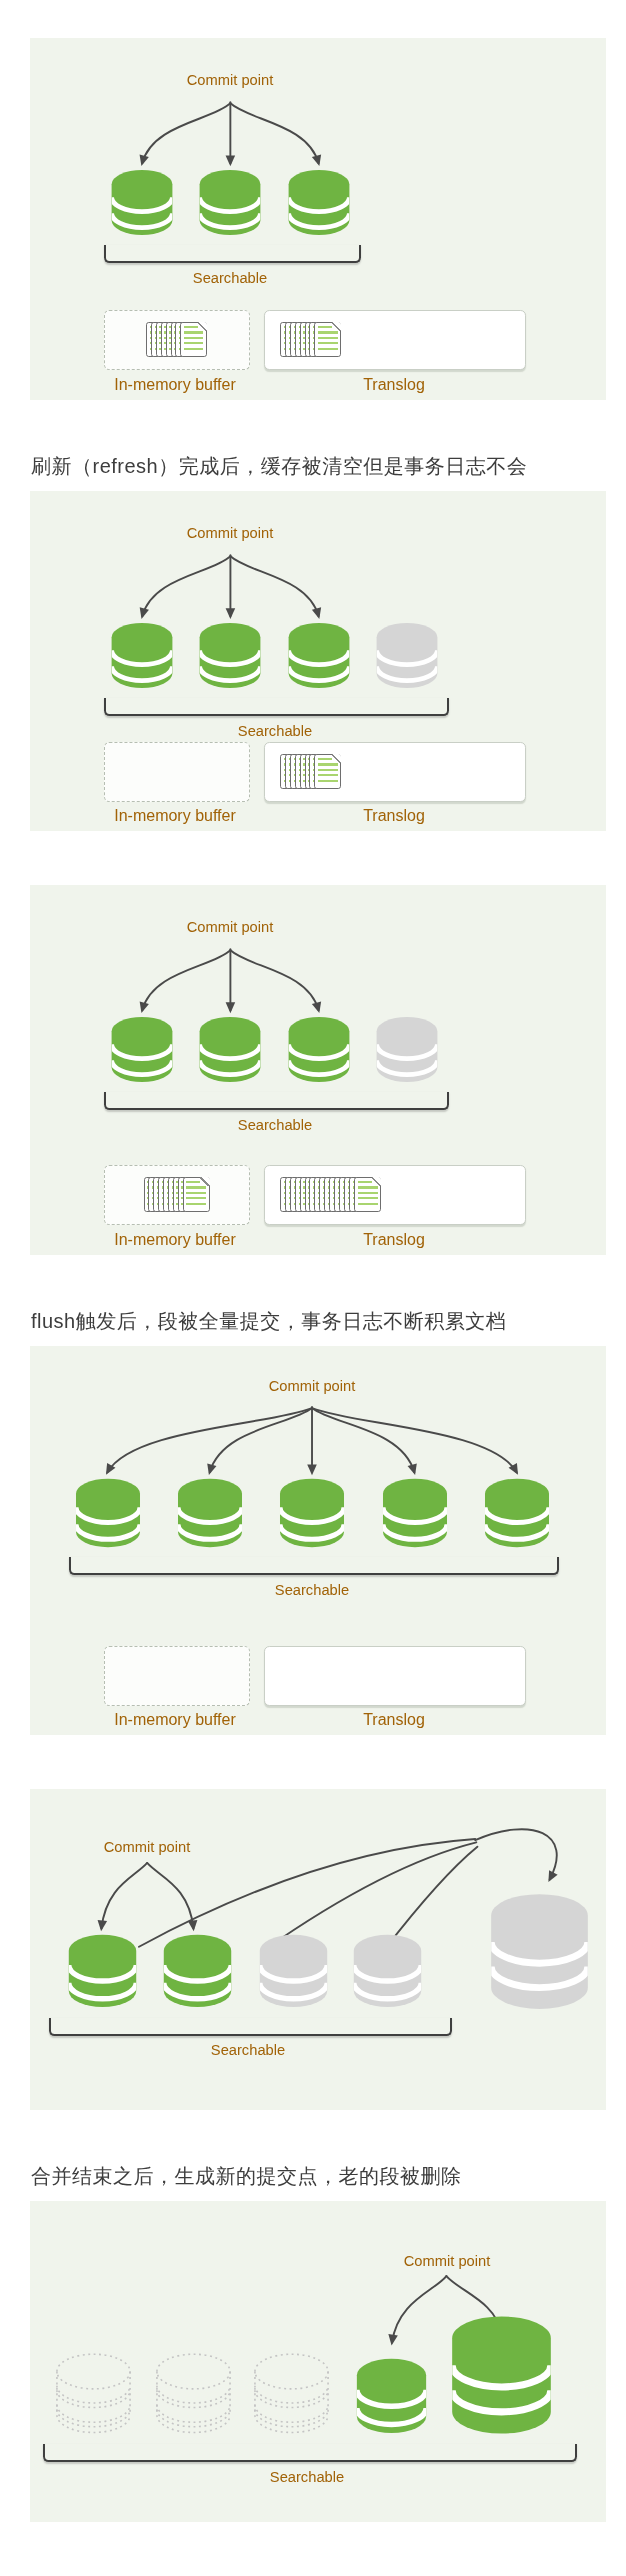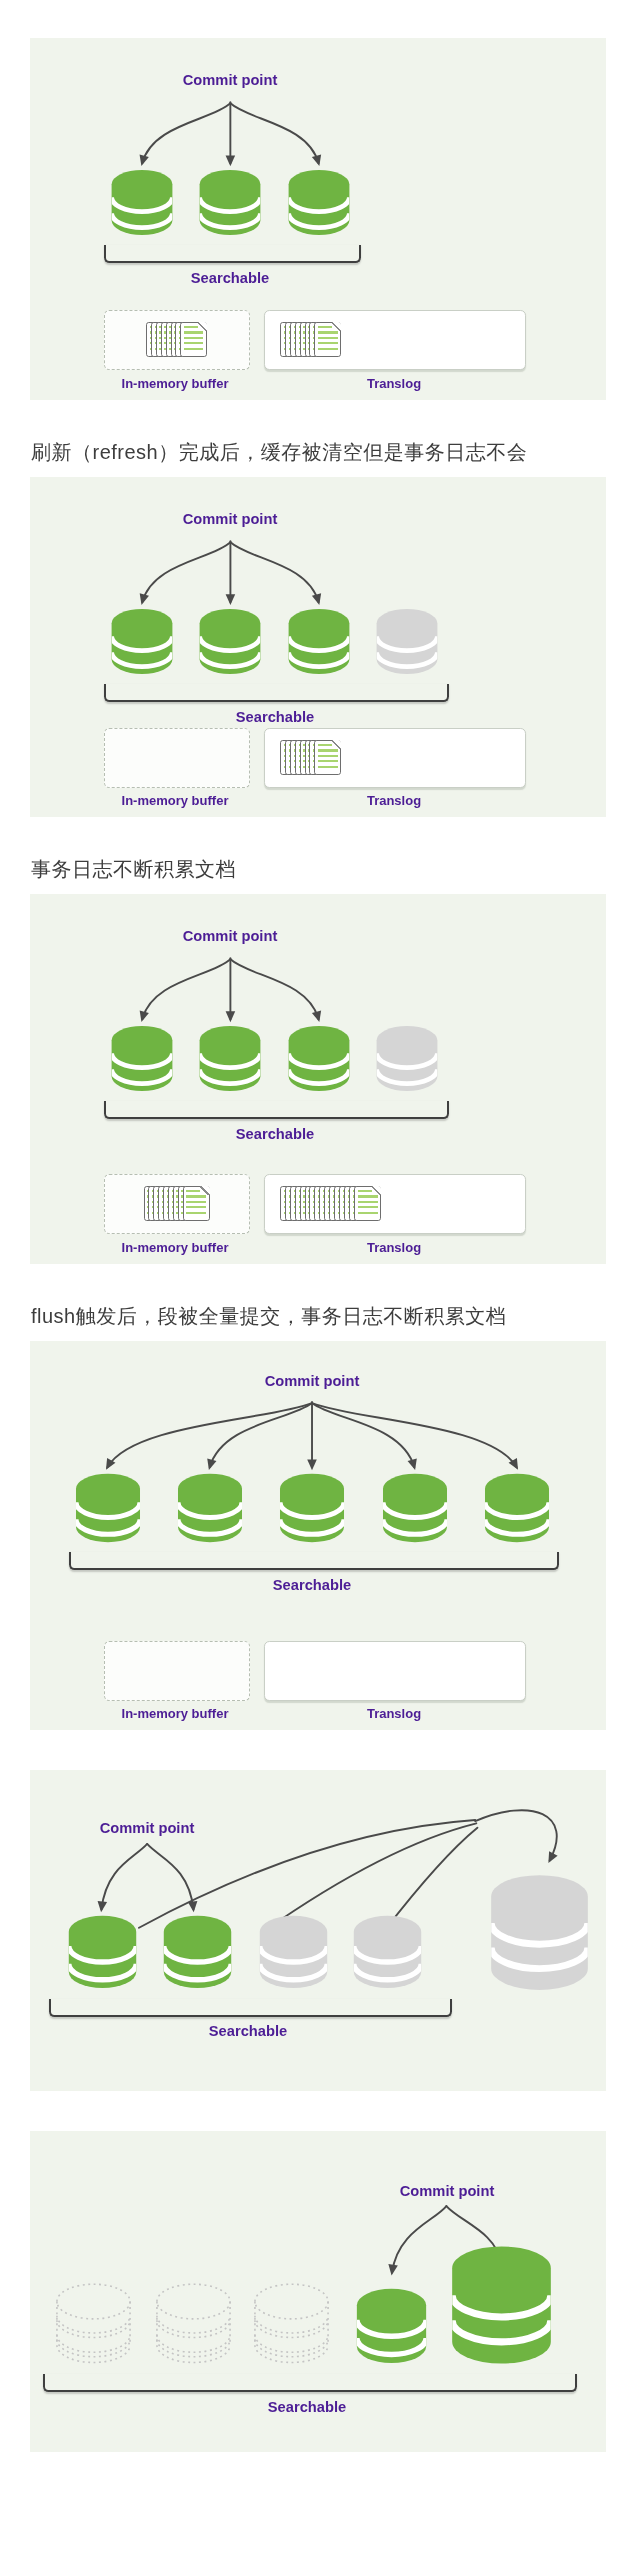--- a/index.html
+++ b/index.html
@@ -3,21 +3,21 @@
 <meta charset="utf-8">
 <style>
   html,body{margin:0;padding:0;}
   body{
     width:626px;
     background:#ffffff;
     font-family:"Liberation Sans","DejaVu Sans",sans-serif;
     padding:38px 0 20px 0;
   }
   .sec{position:relative;}
-  .sec + .sec{margin-top:40px;}
+  .sec + .sec{margin-top:54px;}
   .sec-heading{
     margin:0 0 12px 31px;
     font-size:20px;
     line-height:25px;
     font-weight:500;
     color:#3d3d3d;
     letter-spacing:0.5px;
     white-space:nowrap;
   }
   .panel{
@@ -25,25 +25,25 @@
     margin-left:30px;
     width:576px;
     background:#f0f4ec;
     overflow:hidden;
   }
   .overlay{position:absolute;left:0;top:0;pointer-events:none;}
   .dlabel{
     position:absolute;
     transform:translateX(-50%);
     font-size:14.7px;
-    font-weight:700;
-    color:#4c1d95;
+    font-weight:400;
+    color:#a16207;
     white-space:nowrap;
   }
-  .box-label{font-size:13px;}
+  .box-label{font-size:16px;}
   .cylwrap{position:absolute;}
   .cylwrap svg{display:block;width:100%;height:100%;}
   .bracket{
     position:absolute;
     height:16.3px;
     border:2.2px solid #3f3f3f;
     border-top:none;
     border-radius:0 0 5.4px 5.4px;
     box-shadow:0 1.6px 1.6px rgba(70,70,70,.25);
   }
@@ -308,21 +308,20 @@
               <div class="lines"></div>
               <div class="fold"></div>
             </div>
           </div>
         </div>
         <div class="dlabel box-label" style="left: 145px; top: 316px;">In-memory buffer</div>
         <div class="dlabel box-label" style="left: 364px; top: 316px;">Translog</div>
       </div>
     </div>
     <div class="sec">
-      <h2 class="sec-heading">事务日志不断积累文档</h2>
       <div class="panel" style="height: 370px;">
         <svg width="576" height="370" viewBox="0 0 1058 680" class="overlay">
           <defs>
             <marker id="ah2" viewBox="0 0 20 20" refX="14" refY="10" markerWidth="22" markerHeight="22" markerUnits="userSpaceOnUse" orient="auto">
               <path d="M1,2 L19,10 L1,18 Z" fill="#4a4a4a"></path>
             </marker>
           </defs>
           <path d="M368,120 C332.36,152 225.44,158 206,230" fill="none" stroke="#4a4a4a" stroke-width="3.5" stroke-linecap="round" marker-end="url(#ah2)"></path>
           <path d="M368,118 L368,230" fill="none" stroke="#4a4a4a" stroke-width="3.5" stroke-linecap="round" marker-end="url(#ah2)"></path>
           <path d="M368,120 C403.64,152 510.56,158 530,230" fill="none" stroke="#4a4a4a" stroke-width="3.5" stroke-linecap="round" marker-end="url(#ah2)"></path>
@@ -653,20 +652,21 @@
               <path d="M4,94 A91,40 0 0 0 186,94"></path>
               <path d="M4,140 A91,40 0 0 0 186,140"></path>
             </g>
           </svg>
         </div>
         <div class="bracket" style="left: 19px; top: 229px; width: 399px; height: 16.3px;"></div>
         <div class="dlabel" style="left: 218px; top: 253px;">Searchable</div>
       </div>
     </div>
     <div class="sec">
+      <h2 class="sec-heading">合并结束之后，生成新的提交点，老的段被删除</h2>
       <div class="panel" style="height: 321px;">
         <svg width="576" height="321" viewBox="0 0 1058 590" class="overlay">
           <defs>
             <marker id="ah5" viewBox="0 0 20 20" refX="14" refY="10" markerWidth="22" markerHeight="22" markerUnits="userSpaceOnUse" orient="auto">
               <path d="M1,2 L19,10 L1,18 Z" fill="#4a4a4a"></path>
             </marker>
           </defs>
           <path d="M765,138 C742,166 676,184 665,260" fill="none" stroke="#4a4a4a" stroke-width="3.5" stroke-linecap="round" marker-end="url(#ah5)"></path>
           <path d="M765,138 C790,166 856,186 864,240" fill="none" stroke="#4a4a4a" stroke-width="3.5" stroke-linecap="round" marker-end="url(#ah5)"></path>
         </svg>

